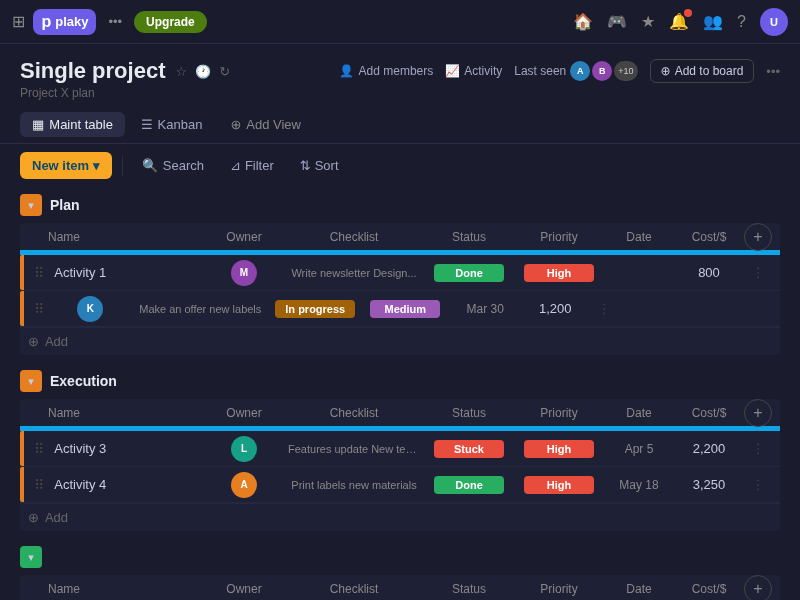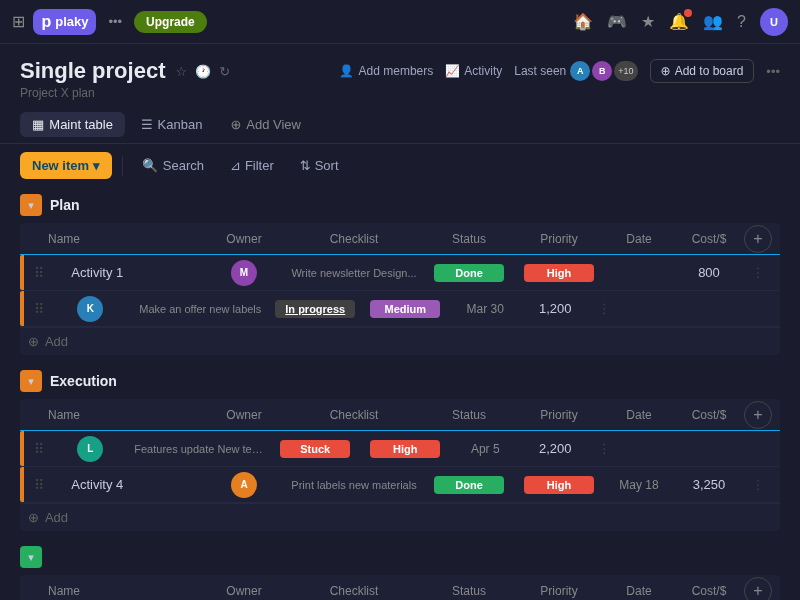--- a/index.html
+++ b/index.html
@@ -173,21 +173,21 @@
       flex: 1;
     }
     .col-headers {
       display: flex;
       align-items: center;
       height: 32px;
       background: #1e2035;
       border-radius: 4px 4px 0 0;
       padding: 0 8px;
       gap: 0;
-      border-bottom: 1px solid #0ea5e9;
+      border-bottom: 5px solid #0ea5e9;
     }
     .col-name { flex: 1; min-width: 120px; font-size: 12px; color: #888; padding-left: 20px; }
     .col-owner { width: 80px; text-align: center; font-size: 12px; color: #888; }
     .col-checklist { width: 140px; text-align: center; font-size: 12px; color: #888; }
     .col-status { width: 90px; text-align: center; font-size: 12px; color: #888; }
     .col-priority { width: 90px; text-align: center; font-size: 12px; color: #888; }
     .col-date { width: 70px; text-align: center; font-size: 12px; color: #888; }
     .col-cost { width: 70px; text-align: center; font-size: 12px; color: #888; }
     .col-add { width: 28px; text-align: center; }
 
@@ -202,21 +202,21 @@
       position: relative;
     }
     .row-left-bar {
       position: absolute;
       left: 0; top: 0; bottom: 0;
       width: 4px;
       border-radius: 2px 0 0 2px;
     }
     .row-left-bar.orange { background: #e67e22; }
     .row-drag { color: #444; font-size: 14px; padding: 0 6px; cursor: grab; }
-    .row-name { flex: 1; min-width: 120px; font-size: 13px; color: #c8cce0; padding-left: 4px; margin-left: 17px; }
+    .row-name { flex: 1; min-width: 120px; font-size: 13px; color: #c8cce0; padding-left: 4px; }
     .row-owner { width: 80px; display: flex; justify-content: center; }
     .owner-avatar {
       width: 26px; height: 26px; border-radius: 50%;
       display: flex; align-items: center; justify-content: center;
       font-size: 10px; font-weight: bold; color: white;
     }
     .row-checklist { width: 140px; text-align: center; font-size: 11px; color: #888; overflow: hidden; text-overflow: ellipsis; white-space: nowrap; padding: 0 4px; }
     .row-status { width: 90px; display: flex; justify-content: center; }
     .row-priority { width: 90px; display: flex; justify-content: center; }
     .row-date { width: 70px; text-align: center; font-size: 12px; color: #888; }
@@ -226,21 +226,21 @@
     .badge {
       border-radius: 4px;
       padding: 3px 10px;
       font-size: 11px;
       font-weight: 700;
       min-width: 70px;
       text-align: center;
       display: inline-block;
     }
     .badge-done { background: #27ae60; color: white; }
-    .badge-inprogress { background: #404040; color: white; text-decoration: underline; }
+    .badge-inprogress { background: #a16207; color: white; }
     .badge-stuck { background: #e74c3c; color: white; }
     .badge-high { background: #e74c3c; color: white; }
     .badge-medium { background: #9b59b6; color: white; }
 
     .add-row {
       display: flex; align-items: center; gap: 6px;
       padding: 6px 8px;
       background: #1e2035;
       border-top: 1px solid #252840;
       color: #666; font-size: 13px; cursor: pointer;
@@ -434,20 +434,21 @@
       <span class="col-date">Date</span>
       <span class="col-cost">Cost/$</span>
       <span class="col-add">
         <button class="col-add-btn">+</button>
       </span>
     </div>
 
     <div class="table-row">
       <div class="row-left-bar orange"></div>
       <span class="row-drag">⠿</span>
+      <span class="row-name">Activity 3</span>
       <div class="row-owner">
         <div class="owner-avatar av-teal">L</div>
       </div>
       <span class="row-checklist">Features update New tec...</span>
       <div class="row-status">
         <span class="badge badge-stuck">Stuck</span>
       </div>
       <div class="row-priority">
         <span class="badge badge-high">High</span>
       </div>

